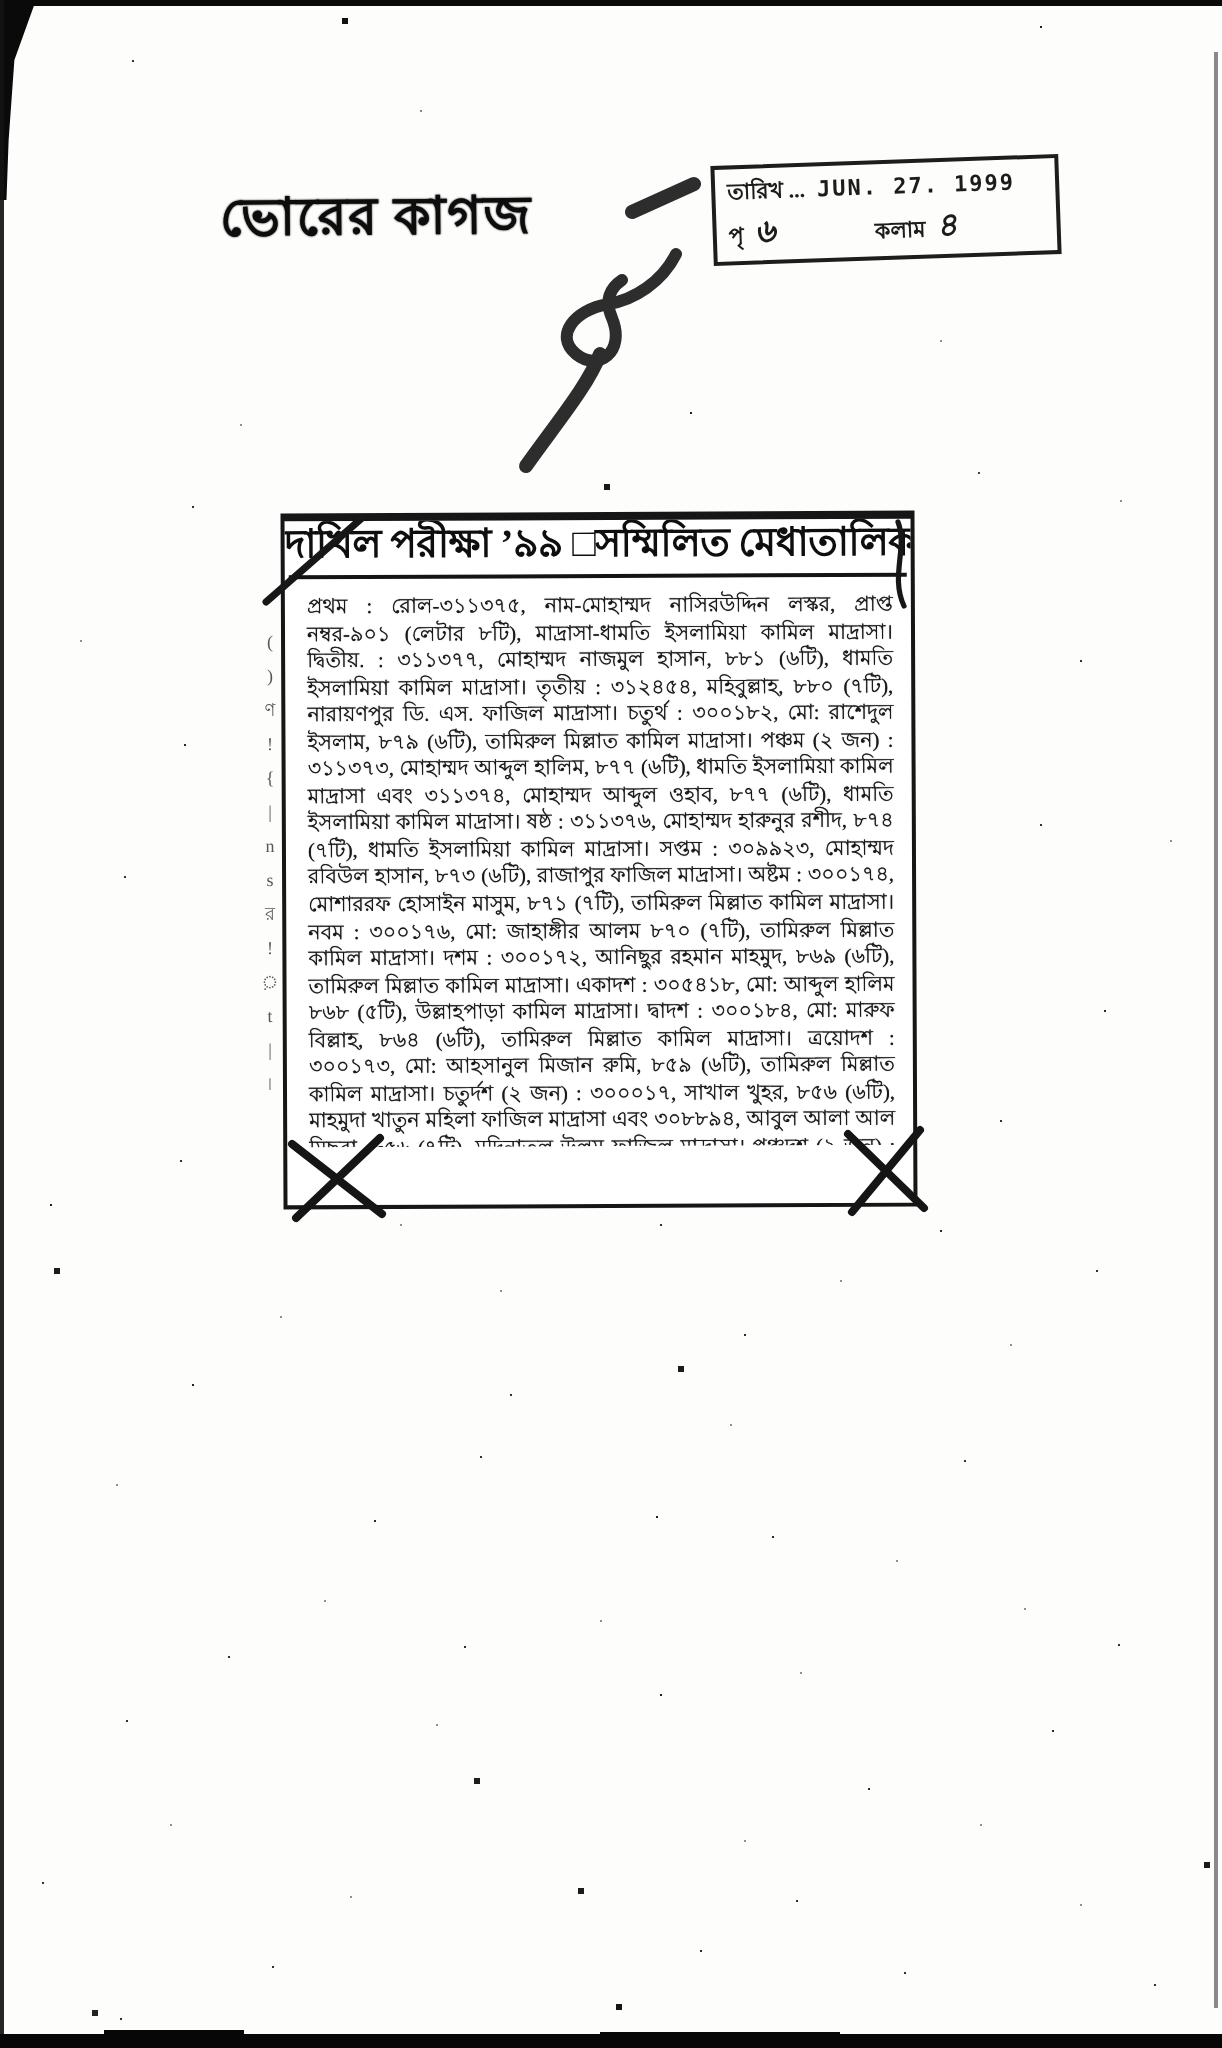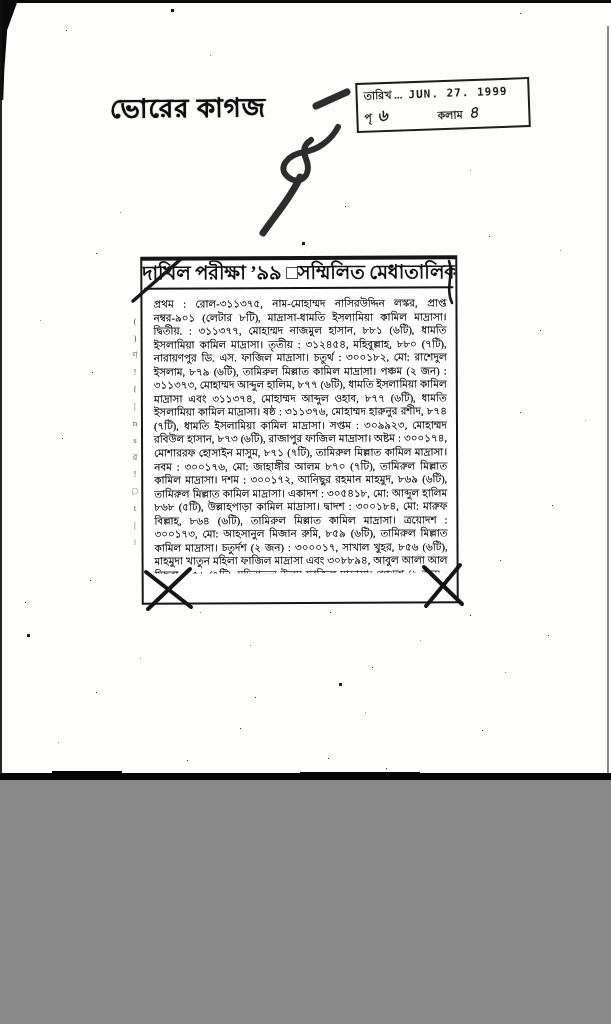--- a/index.html
+++ b/index.html
@@ -1,18 +1,18 @@
 <!DOCTYPE html>
 <html><head>
 <meta charset="utf-8">
 <title>Scanned press clipping</title>
 <style>
   html,body{margin:0;padding:0;background:#888;}
   #page{
-    position:relative; width:611px; height:780px; margin:0 auto;
+    position:relative; width:611px; height:1024px; margin:0 auto;
     background:#fdfdfc; overflow:hidden;
     font-family:"Liberation Serif","DejaVu Serif",serif; color:#1a1a1a;
   }
   
   .edge-top{position:absolute;top:0;left:0;width:611px;height:3px;background:#0a0a0a;}
   .corner-wedge{position:absolute;top:0;left:0;width:18px;height:100px;background:#0a0a0a;
     clip-path:polygon(0 0,100% 0,40% 30%,24% 70%,18% 100%,0 100%);}
   .edge-left{position:absolute;top:0;left:0;width:2px;height:1019px;background:#141414;opacity:.92;}
   .edge-right{position:absolute;top:26px;right:2px;width:2px;height:978px;background:#2a2a2a;opacity:.55;}
   .edge-bottom{position:absolute;bottom:0;left:0;width:611px;height:7px;background:#070707;}

